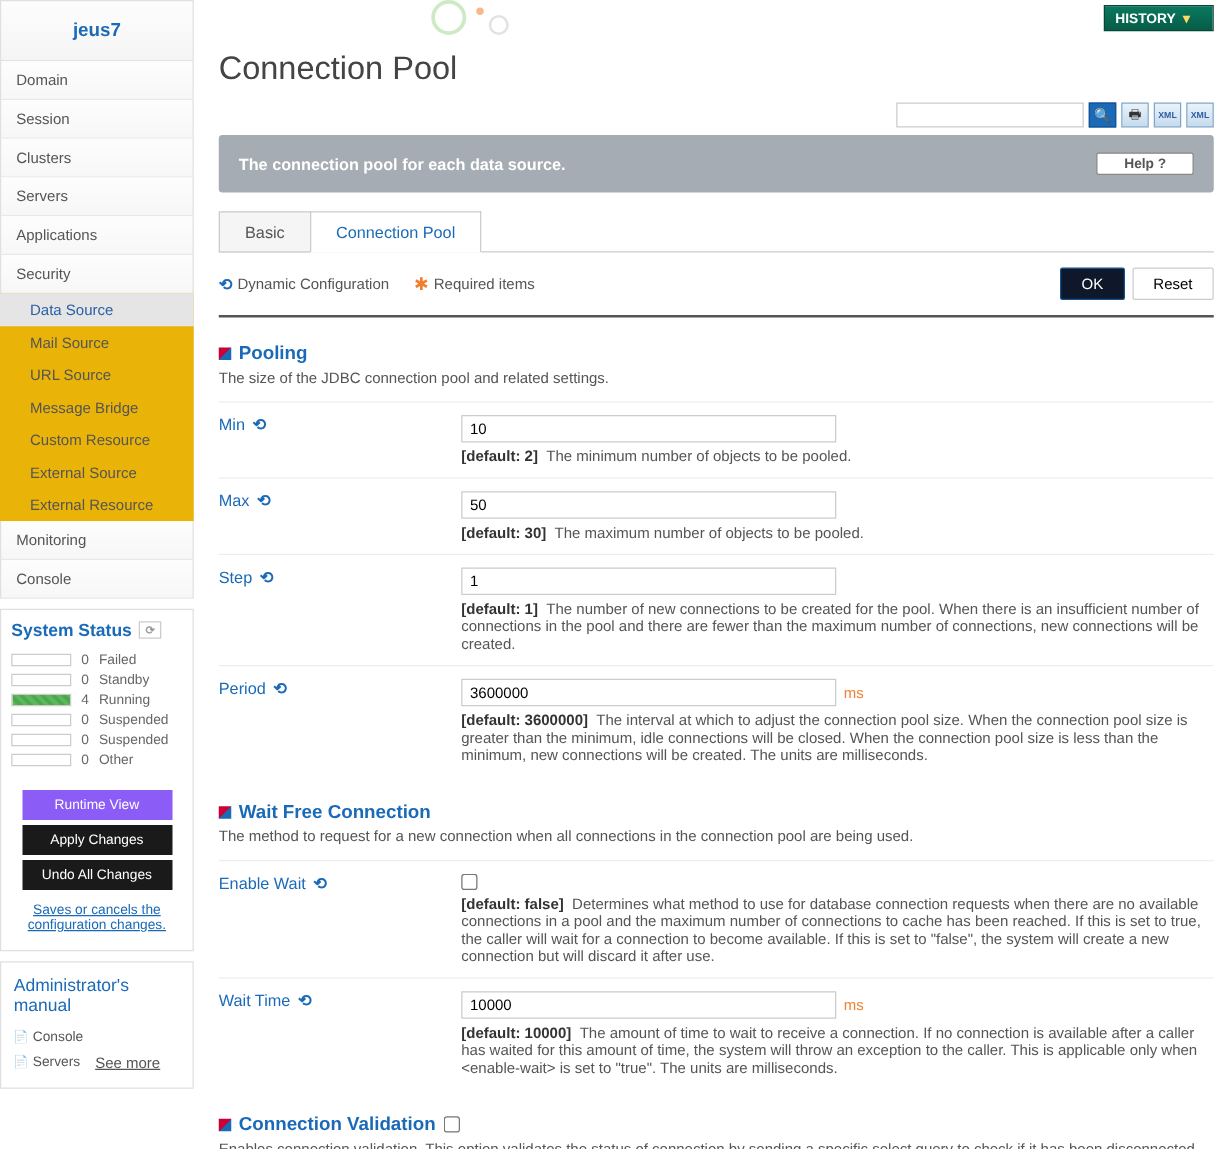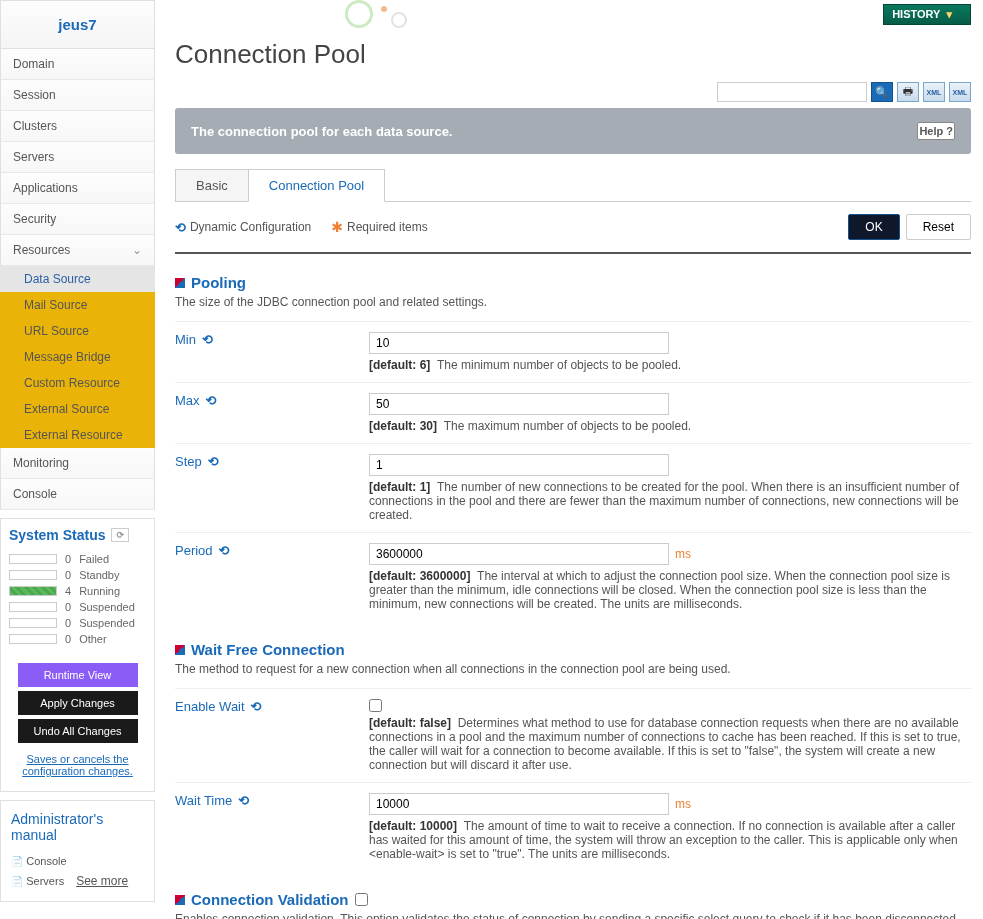--- a/index.html
+++ b/index.html
@@ -37,21 +37,21 @@
 .history-btn { background: linear-gradient(#0a795f, #065c47); color: #fff; font-weight: bold; padding: 3px 18px 3px 8px; font-size: 11px; cursor: pointer; border: 1px solid #054737; position: relative; }
 .history-btn::after { content: "▾"; color: #ffd966; margin-left: 6px; }
 .page-title { font-size: 26px; color: #444; font-weight: normal; padding: 14px 0 12px; }
 .search-row { display: flex; justify-content: flex-end; align-items: center; gap: 4px; margin-bottom: 6px; }
 .search-input { width: 150px; height: 20px; border: 1px solid #ccc; padding: 0 4px; }
 .icon-btn { width: 22px; height: 20px; border: 1px solid #7ba6c9; background: linear-gradient(#eaf2f9, #c7dbed); display: inline-flex; align-items: center; justify-content: center; font-size: 11px; cursor: pointer; }
 .icon-btn.search { background: #1a6ab8; color: #fff; border-color: #14528f; }
 .icon-btn.xml { font-size: 7px; font-weight: bold; color: #2a5fa5; }
 
 .desc-bar { background: #a5acb3; color: #fff; padding: 14px 16px; border-radius: 3px; font-size: 13px; font-weight: bold; display: flex; justify-content: space-between; align-items: center; margin-bottom: 14px; }
-.help-btn { background: #fff; color: #555; padding: 2px 1px; font-size: 11px; border: 1px solid #888; cursor: pointer; border-radius: 2px; }
+.help-btn { background: #fff; color: #555; padding: 2px 21px; font-size: 11px; border: 1px solid #888; cursor: pointer; border-radius: 2px; }
 
 .tabs { display: flex; border-bottom: 1px solid #ccc; }
 .tab { padding: 8px 20px; border: 1px solid #ccc; background: #f5f5f5; cursor: pointer; font-size: 13px; color: #555; margin-right: -1px; position: relative; top: 1px; }
 .tab.active { background: #fff; color: #1a6ab8; border-bottom: 1px solid #fff; }
 
 .legend-row { display: flex; justify-content: space-between; align-items: center; padding: 12px 0; border-bottom: 2px solid #555; }
 .legend { display: flex; gap: 20px; font-size: 12px; color: #555; }
 .legend-item { display: flex; align-items: center; gap: 4px; }
 .dyn-icon { color: #1a6ab8; font-weight: bold; font-size: 13px; }
 .req-icon { color: #f08030; font-size: 14px; }
@@ -84,21 +84,20 @@
 
 <div class="layout">
   <div class="sidebar">
     <div class="brand">jeus7</div>
     <div class="nav-item">Domain</div>
     <div class="nav-item">Session</div>
     <div class="nav-item">Clusters</div>
     <div class="nav-item">Servers</div>
     <div class="nav-item">Applications</div>
     <div class="nav-item">Security</div>
-    <div class="nav-item expandable">Resources</div>
     <div class="sub-nav">
       <div class="sub-item active">Data Source</div>
       <div class="sub-item">Mail Source</div>
       <div class="sub-item">URL Source</div>
       <div class="sub-item">Message Bridge</div>
       <div class="sub-item">Custom Resource</div>
       <div class="sub-item">External Source</div>
       <div class="sub-item">External Resource</div>
     </div>
     <div class="nav-item">Monitoring</div>
@@ -210,21 +209,21 @@
 
       <div class="field-row">
         <div class="field-label">
             <span>Min</span>
             <span class="dyn-icon">⟲</span>
           </div>
         <div class="field-body">
           <div class="field-input-row">
               <input class="field-input" value="10" style="">
             </div>
-          <div class="field-help"><span class="default-tag">[default: 6]</span>&nbsp;&nbsp;<span>The minimum number of objects to be pooled.</span></div>
+          <div class="field-help"><span class="default-tag">[default: 2]</span>&nbsp;&nbsp;<span>The minimum number of objects to be pooled.</span></div>
         </div>
       </div>
 
       <div class="field-row">
         <div class="field-label">
             <span>Max</span>
             <span class="dyn-icon">⟲</span>
           </div>
         <div class="field-body">
           <div class="field-input-row">

